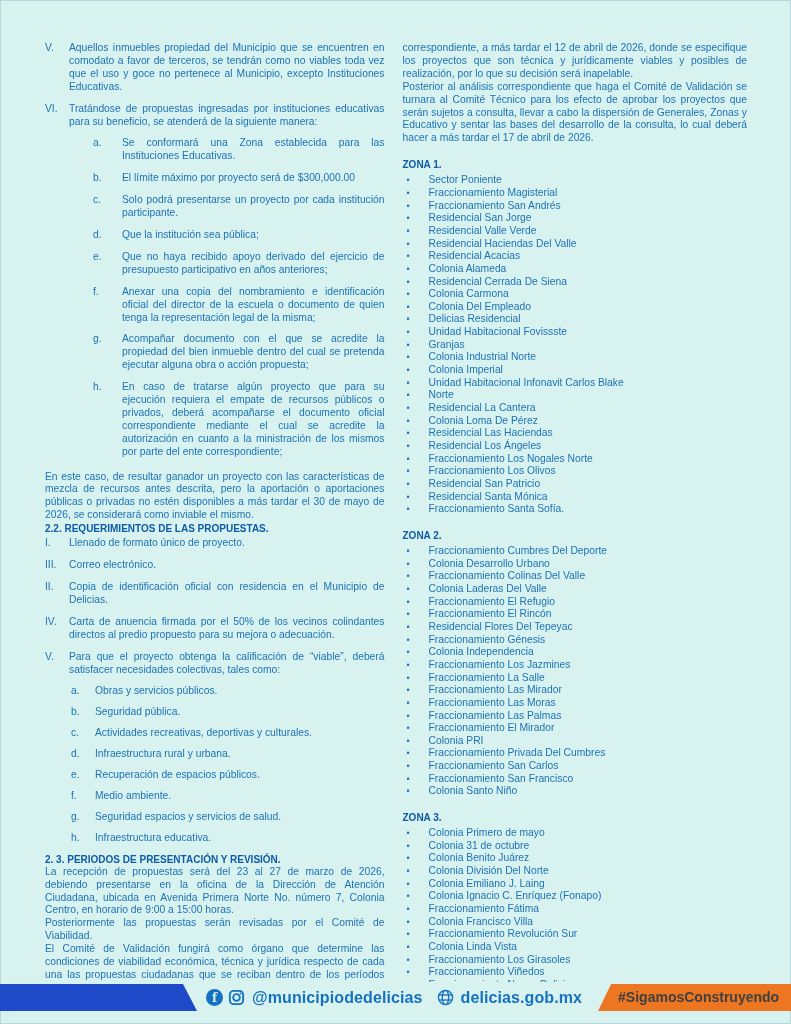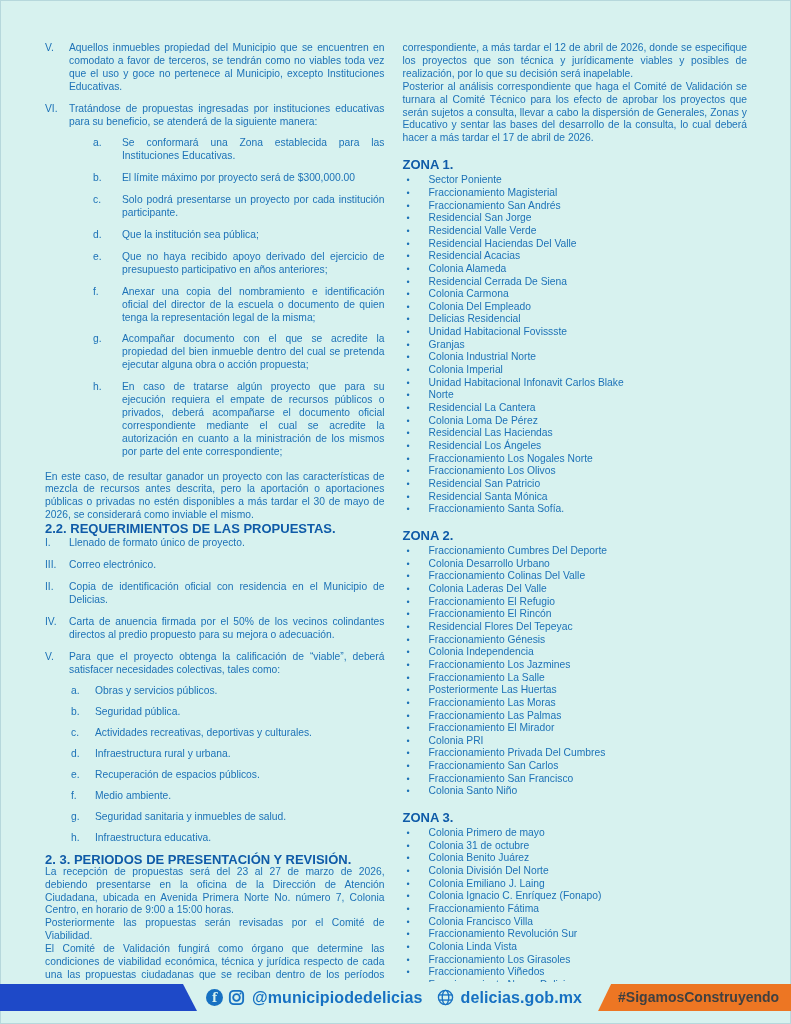--- a/index.html
+++ b/index.html
@@ -18,21 +18,21 @@
   .li{display:flex;margin-bottom:9px;}
   .li .marker{flex:none;width:24px;}
   .li .li-text{flex:1;text-align:justify;}
   .sublist{margin-left:48px;}
   .sublist .li .marker{width:29px;}
   .sublist2{margin-left:26px;}
   .sublist2 .li{margin-bottom:8px;}
   .sublist2 .li .marker{width:24px;}
 
   .para{margin:12px 0 0 0;text-align:justify;}
-  h4.h{margin:0;font-size:13px;line-height:13px;color:var(--heading_blue,#0f5ba8);font-weight:bold;}
+  h4.h{margin:0;font-size:10px;line-height:13px;color:var(--heading_blue,#0f5ba8);font-weight:bold;}
   .h-gap-lg{margin-top:24px;}
   .h-gap-md{margin-top:15px;}
   .p0{margin:0;text-align:justify;}
 
   .zone{margin-top:13px;}
   .zone-items{margin-top:3px;}
   .zli{display:flex;line-height:12.65px;}
   .zli .bullet{flex:none;width:22px;padding-left:4px;font-size:9px;}
   .zli .li-text{flex:1;}
 
@@ -152,21 +152,21 @@
           <div class="li">
             <span class="marker">e.</span>
             <span class="li-text">Recuperación de espacios públicos.</span>
           </div>
           <div class="li">
             <span class="marker">f.</span>
             <span class="li-text">Medio ambiente.</span>
           </div>
           <div class="li">
             <span class="marker">g.</span>
-            <span class="li-text">Seguridad sanitaria y inmuebles de salud.</span>
+            <span class="li-text">Seguridad espacios y servicios de salud.</span>
           </div>
           <div class="li">
             <span class="marker">h.</span>
             <span class="li-text">Infraestructura educativa.</span>
           </div>
         </div>
 
       <h4 class="h h-gap-lg">2. 3. PERIODOS DE PRESENTACIÓN Y REVISIÓN.</h4>
       <p class="p0">La recepción de propuestas será del 23 al 27 de marzo de 2026, debiendo presentarse en la oficina de la Dirección de Atención Ciudadana, ubicada en Avenida Primera Norte No. número 7, Colonia Centro, en horario de 9:00 a 15:00 horas.</p>
       <p class="p0">Posteriormente las propuestas serán revisadas por el Comité de Viabilidad.</p>
@@ -334,21 +334,21 @@
             <div class="zli">
               <span class="bullet">•</span>
               <span class="li-text">Fraccionamiento Los Jazmines</span>
             </div>
             <div class="zli">
               <span class="bullet">•</span>
               <span class="li-text">Fraccionamiento La Salle</span>
             </div>
             <div class="zli">
               <span class="bullet">•</span>
-              <span class="li-text">Posteriormente Las Huertas</span>
+              <span class="li-text">Fraccionamiento Las Mirador</span>
             </div>
             <div class="zli">
               <span class="bullet">•</span>
               <span class="li-text">Fraccionamiento Las Moras</span>
             </div>
             <div class="zli">
               <span class="bullet">•</span>
               <span class="li-text">Fraccionamiento Las Palmas</span>
             </div>
             <div class="zli">

